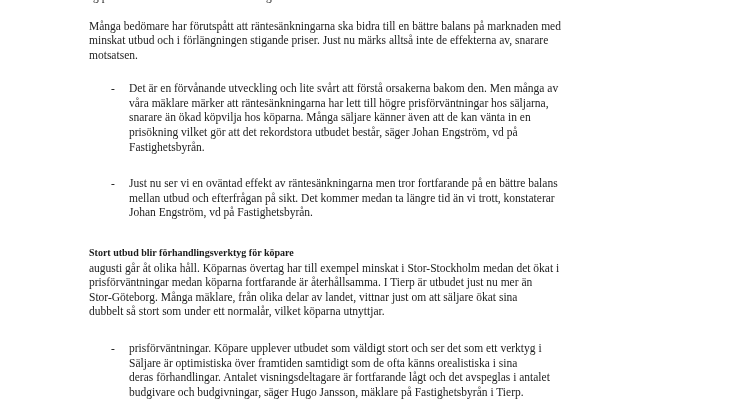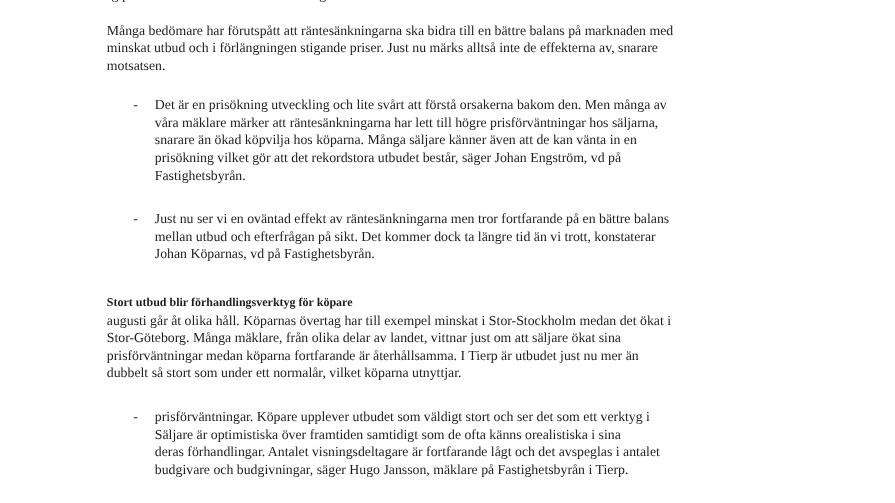--- a/index.html
+++ b/index.html
@@ -78,43 +78,43 @@
 
     <div class="para-intro">
         <div class="line">Många bedömare har förutspått att räntesänkningarna ska bidra till en bättre balans på marknaden med</div>
         <div class="line">minskat utbud och i förlängningen stigande priser. Just nu märks alltså inte de effekterna av, snarare</div>
         <div class="line">motsatsen.</div>
       </div>
 
     <div class="quote-item quote-1">
       <span class="marker">-</span>
       <div class="quote-lines">
-          <div class="line">Det är en prisökning utveckling och lite svårt att förstå orsakerna bakom den. Men många av</div>
+          <div class="line">Det är en förvånande utveckling och lite svårt att förstå orsakerna bakom den. Men många av</div>
           <div class="line">våra mäklare märker att räntesänkningarna har lett till högre prisförväntningar hos säljarna,</div>
           <div class="line">snarare än ökad köpvilja hos köparna. Många säljare känner även att de kan vänta in en</div>
           <div class="line">prisökning vilket gör att det rekordstora utbudet består, säger Johan Engström, vd på</div>
           <div class="line">Fastighetsbyrån.</div>
         </div>
     </div>
 
     <div class="quote-item quote-2">
       <span class="marker">-</span>
       <div class="quote-lines">
           <div class="line">Just nu ser vi en oväntad effekt av räntesänkningarna men tror fortfarande på en bättre balans</div>
-          <div class="line">mellan utbud och efterfrågan på sikt. Det kommer dock ta längre tid än vi trott, konstaterar</div>
-          <div class="line">Johan Köparnas, vd på Fastighetsbyrån.</div>
+          <div class="line">mellan utbud och efterfrågan på sikt. Det kommer medan ta längre tid än vi trott, konstaterar</div>
+          <div class="line">Johan Engström, vd på Fastighetsbyrån.</div>
         </div>
     </div>
 
     <div class="section-heading">Stort utbud blir förhandlingsverktyg för köpare</div>
 
     <div>
         <div class="line">augusti går åt olika håll. Köparnas övertag har till exempel minskat i Stor-Stockholm medan det ökat i</div>
+        <div class="line">prisförväntningar medan köparna fortfarande är återhållsamma. I Tierp är utbudet just nu mer än</div>
         <div class="line">Stor-Göteborg. Många mäklare, från olika delar av landet, vittnar just om att säljare ökat sina</div>
-        <div class="line">prisförväntningar medan köparna fortfarande är återhållsamma. I Tierp är utbudet just nu mer än</div>
         <div class="line">dubbelt så stort som under ett normalår, vilket köparna utnyttjar.</div>
       </div>
 
     <div class="quote-item quote-3">
       <span class="marker">-</span>
       <div class="quote-lines">
           <div class="line">prisförväntningar. Köpare upplever utbudet som väldigt stort och ser det som ett verktyg i</div>
           <div class="line">Säljare är optimistiska över framtiden samtidigt som de ofta känns orealistiska i sina</div>
           <div class="line">deras förhandlingar. Antalet visningsdeltagare är fortfarande lågt och det avspeglas i antalet</div>
           <div class="line">budgivare och budgivningar, säger Hugo Jansson, mäklare på Fastighetsbyrån i Tierp.</div>

